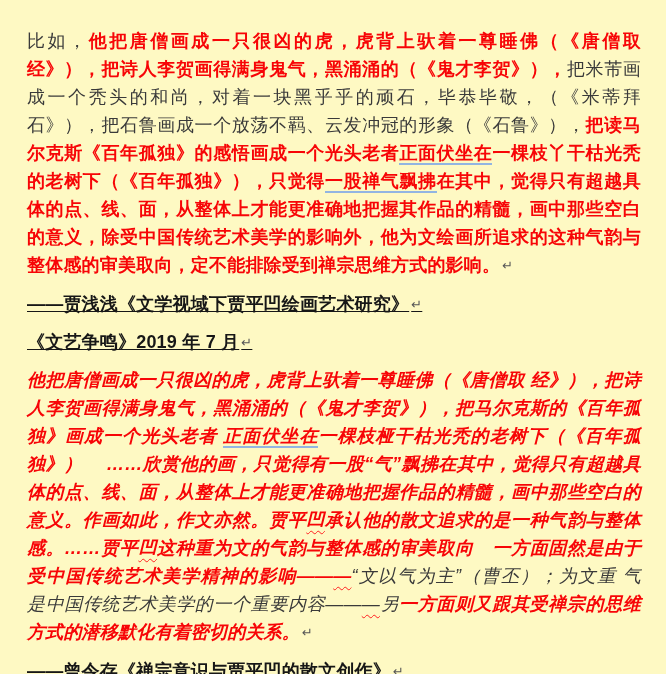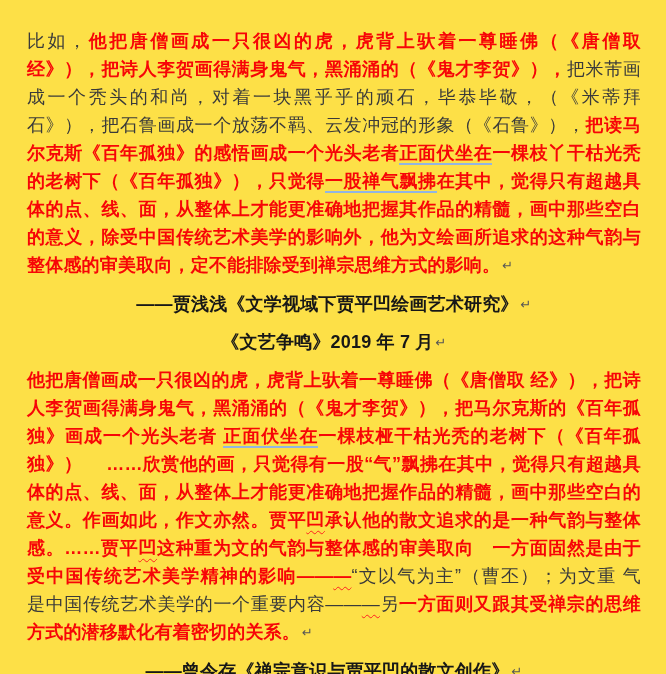--- a/index.html
+++ b/index.html
@@ -11,41 +11,42 @@
     width: 666px;
     height: 674px;
     overflow: hidden;
     font-family: "Liberation Sans", "DejaVu Sans", sans-serif;
   }
   .page {
     box-sizing: border-box;
     width: 666px;
     height: 674px;
     padding: 27px 25px 0 27px;
-    background: #fde047;
+    background: #fef9c3;
   }
   p.para {
     margin: 0;
     font-size: 18px;
     line-height: 28px;
     letter-spacing: 0.2px;
   }
   p.body {
     text-align: justify;
     text-justify: inter-ideograph;
     margin-bottom: 10px;
     color: #3a3a3a;
   }
   p.cite {
-    text-align: center;
+    text-align: left;
     font-weight: bold;
     color: #171717;
     margin-bottom: 9px;
+    text-decoration: underline;
   }
-  p.gap-top { margin-top: 4px; }
+  p.gap-top { margin-top: 4px; font-style: italic; }
 
   
   .r-black   { color: #3a3a3a; font-weight: normal; }
   .r-red     { color: #f70507; font-weight: bold; }
   .r-redU    { color: #f70507; font-weight: bold;
                border-bottom: 2px solid #92b5e2; padding-bottom: 0px; }
   .r-redSq   { color: #f70507; font-weight: bold;
                text-decoration: underline wavy #ff2020 1px;
                text-underline-offset: 4px; }
   .r-blackSq { color: #3a3a3a; font-weight: normal;

